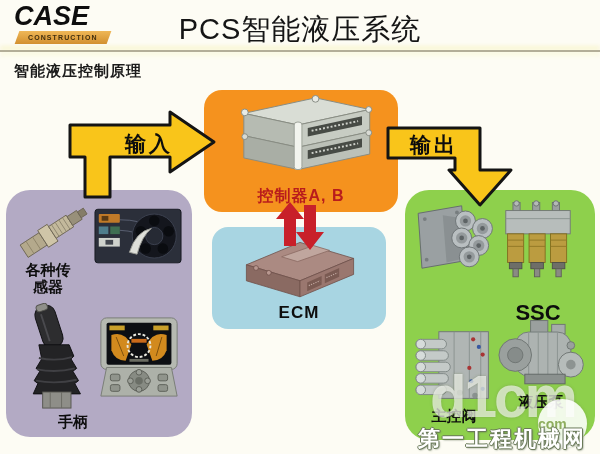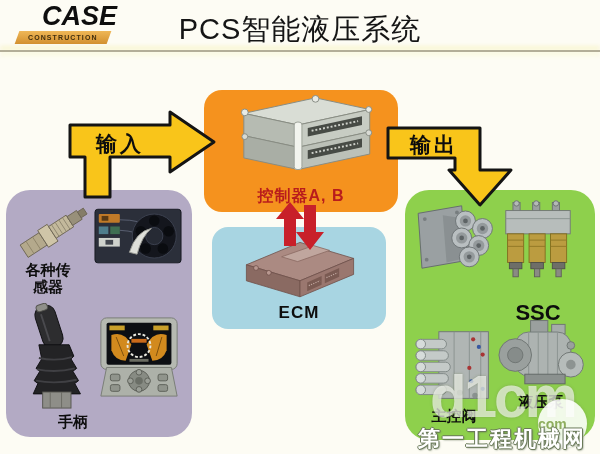--- a/index.html
+++ b/index.html
@@ -1,21 +1,21 @@
 <!DOCTYPE html>
 <html lang="zh"><head>
 <meta charset="utf-8">
 <style>
   html,body{margin:0;padding:0;}
   body{font-family:"Liberation Sans","DejaVu Sans",sans-serif;}
   .page{position:relative;width:600px;height:454px;background:#fdfcf4;overflow:hidden;}
 
   
   .logo{position:absolute;left:14px;top:3px;z-index:4;}
-  .logo-brand{font-style:italic;font-weight:900;font-size:27px;color:#0e0e0e;letter-spacing:0;line-height:1;margin-left:28px;}
+  .logo-brand{font-style:italic;font-weight:900;font-size:27px;color:#0e0e0e;letter-spacing:0;line-height:1;}
   .logo-bar{width:92px;height:13px;margin:1px 0 0 3px;background:linear-gradient(180deg,#efb757,#d2902f);
             transform:skewX(-20deg);display:flex;align-items:center;justify-content:center;}
   .logo-bar span{transform:skewX(20deg);font-size:7px;font-weight:bold;color:#402e0e;letter-spacing:1.1px;}
   .title{position:absolute;top:10px;left:0;right:0;text-align:center;font-size:29px;font-weight:normal;
          color:#151515;letter-spacing:1px;z-index:2;}
   .rule{position:absolute;top:50px;left:0;width:600px;height:2px;background:#b3ae98;
         box-shadow:0 -3px 4px rgba(246,240,175,.95),0 3px 4px rgba(250,246,205,.9);}
   .subtitle{position:absolute;left:14px;top:62px;font-size:15px;font-weight:bold;color:#1c1c1c;letter-spacing:1px;}
 
   
@@ -54,20 +54,21 @@
 <div class="page">
 
   <div class="logo">
     <div class="logo-brand">CASE</div>
     <div class="logo-bar">
       <span>CONSTRUCTION</span>
     </div>
   </div>
   <div class="title">PCS智能液压系统</div>
   <div class="rule"></div>
+  <div class="subtitle">智能液压控制原理</div>
 
   <div class="panel panel-input" style="background: rgb(179, 170, 196);"></div>
   <div class="panel panel-controller" style="background: rgb(245, 146, 30);"></div>
   <div class="panel panel-ecm" style="background: rgb(168, 213, 226);"></div>
   <div class="panel panel-output" style="background: rgb(142, 208, 76);"></div>
 
   <div class="icon" style="left:222px;top:94px;width:156px;height:92px;">
     <svg viewBox="0 0 160 95">
       <polygon points="22,20 96,4 152,16 78,32" fill="#d9ddd5" stroke="#878c84"></polygon>
       <polygon points="22,20 78,32 78,55 22,43" fill="#b6bbb2" stroke="#878c84"></polygon>
@@ -352,21 +353,21 @@
     </svg>
   </div>
   <div class="label" style="left:506px;top:394px;width:70px;">液压泵</div>
 
   <svg class="arrows">
     <path d="M70,125 L170,125 L170,112 L214,142 L170,172 L170,157 L110,157 L110,197 L85,197 L85,157 L70,157 Z" fill="#f9c51a" stroke="#141414" stroke-width="3" stroke-linejoin="round" style="fill: rgb(249, 197, 26);"></path>
     <path d="M388,128 L480,128 L480,170 L511,170 L480,205 L449,170 L455,170 L455,158 L388,158 Z" fill="#f9c51a" stroke="#141414" stroke-width="3" stroke-linejoin="round" style="fill: rgb(249, 197, 26);"></path>
     <path d="M284,246 L284,219 L276,219 L290,202 L304,219 L296,219 L296,246 Z" fill="#c8202a" style="fill: rgb(200, 32, 42);"></path>
     <path d="M304,205 L304,232 L296,232 L310,250 L324,232 L316,232 L316,205 Z" fill="#c8202a" style="fill: rgb(200, 32, 42);"></path>
   </svg>
-  <div class="arrow-label" style="left:96px;top:130px;">输入</div>
+  <div class="arrow-label" style="left:125px;top:130px;">输入</div>
   <div class="arrow-label" style="left:410px;top:131px;">输出</div>
 
   <div class="wm wm-brand">d1cm</div>
   <div class="wm wm-circle">
     <span>com</span>
   </div>
   <div class="wm wm-site">第一工程机械网</div>
 
 </div>
 

